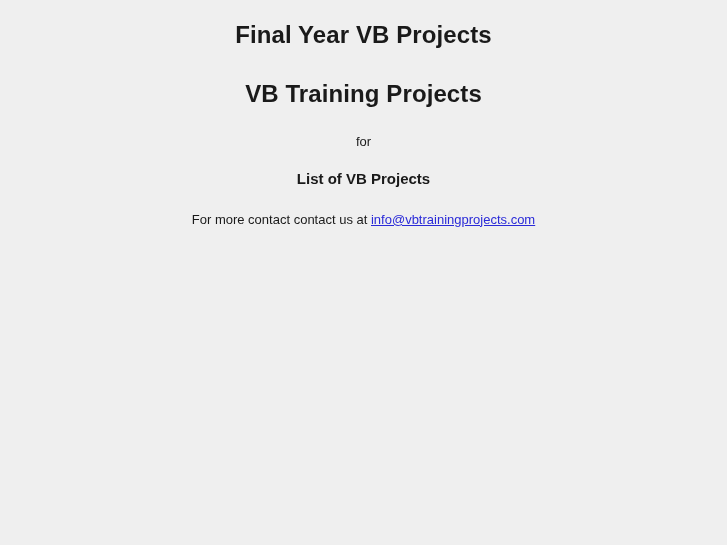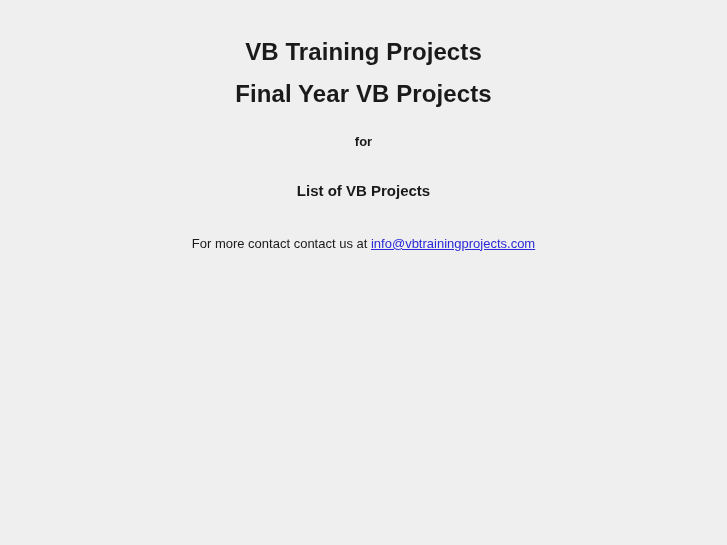--- a/index.html
+++ b/index.html
@@ -29,39 +29,39 @@
     margin: 0;
     padding: 8px 0;
     color: #1a1a1a;
   }
   .heading-xl.second {
     padding-top: 25px;
     padding-bottom: 8px;
   }
   .small-text {
     font-size: 13px;
-    font-weight: bold;
+    font-weight: normal;
     line-height: 1.2;
     margin: 0;
     padding-top: 18px;
     color: #1a1a1a;
   }
   .heading-lg {
     font-size: 21px;
     font-weight: bold;
     line-height: 1.1;
     margin: 0;
     padding-top: 18px;
     color: #1a1a1a;
   }
   .heading-sm {
     font-size: 15px;
     font-weight: bold;
     line-height: 1.1;
-    margin: 12px;
+    margin: 0;
     padding-top: 22px;
     color: #1a1a1a;
   }
   .contact-line {
     font-size: 13px;
     font-weight: normal;
     line-height: 1.2;
     margin: 0;
     padding-top: 24px;
     color: #1a1a1a;
@@ -69,23 +69,23 @@
   .contact-line a {
     color: #2a2ad8;
     text-decoration: underline;
   }
 </style>
 </head>
 <body>
 
 <div class="page">
 
+  <h1 class="heading-xl">Final Year VB Projects</h1>
+
   <h1 class="heading-xl second">VB Training Projects</h1>
-
-  <h1 class="heading-xl">Final Year VB Projects</h1>
 
   <p class="small-text">for</p>
 
 
   <h3 class="heading-sm">List of VB Projects</h3>
 
   <p class="contact-line"><span>For more contact contact us at </span><a href="#">info@vbtrainingprojects.com </a></p>
 
 </div>
 

